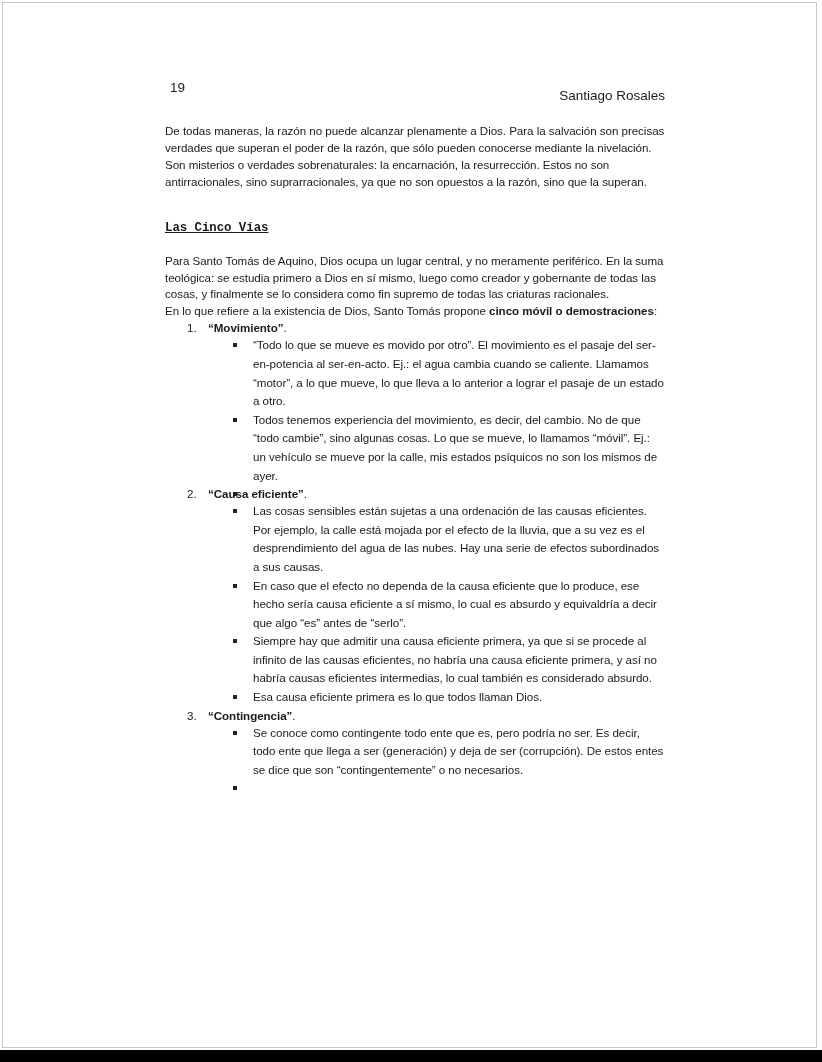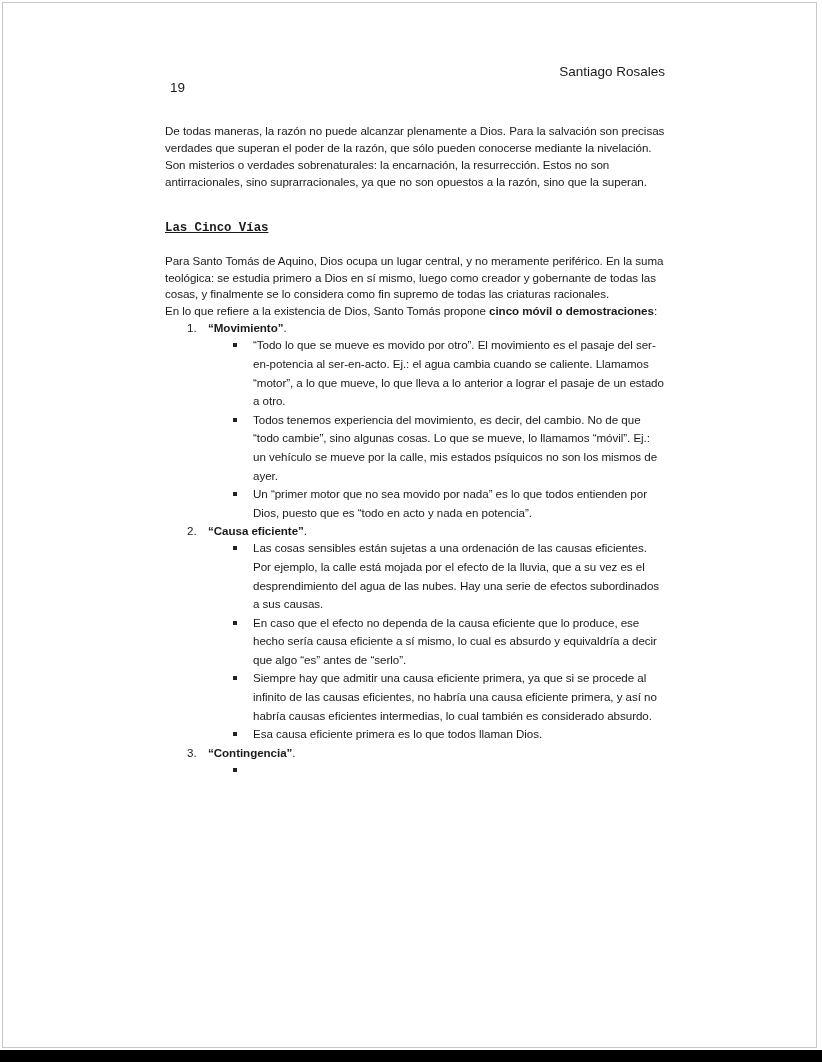--- a/index.html
+++ b/index.html
@@ -6,21 +6,21 @@
   body {
     width: 822px; height: 1062px; background: #ffffff; position: relative; overflow: hidden;
     font-family: "Liberation Sans", sans-serif; color: #1a1a1a;
   }
   .page {
     position: absolute; left: 2px; top: 2px; width: 815px; height: 1046px;
     border: 1px solid #c8c8c8; background: #fff; box-sizing: border-box;
   }
   .bottom-bar { position: absolute; left: 0; top: 1050px; width: 822px; height: 12px; background: #000; }
   .header-num { position: absolute; left: 170px; top: 80px; font-size: 13.5px; }
-  .header-author { position: absolute; right: 157px; top: 64px; font-size: 13.5px; }
+  .header-author { position: absolute; right: 157px; top: 88px; font-size: 13.5px; }
   .content { position: absolute; left: 165px; top: 122px; width: 500px; font-size: 11.6px; letter-spacing: -0.05px; }
   .para { margin: 0; line-height: 17px; }
   .heading { margin: 29px 0 0 0; font-size: 12.4px; font-weight: bold; text-decoration: underline; line-height: 18px; font-family: Liberation Mono, monospace; }
   .intro { margin: 16px 0 0 0; line-height: 16.6px; }
   .lead { margin: 0; line-height: 16.6px; }
   .lead b { font-weight: bold; }
   ol.vias { list-style: none; margin: 0; padding: 0; }
   .via-row { position: relative; padding-left: 43px; line-height: 17px; }
   .via-num { position: absolute; left: 22px; top: 0; }
   .via-title { font-weight: bold; }
@@ -47,40 +47,41 @@
 
   <ol class="vias">
     <li>
       <div class="via-row">
         <span class="via-num">1.</span>
         <span class="via-title">“Movimiento”</span><span>.</span>
       </div>
       <ul class="bullets">
         <li class="bullet"><span class="bullet-mark"></span><span>“Todo lo que se mueve es movido por otro”. El movimiento es el pasaje del ser-en-potencia al ser-en-acto. Ej.: el agua cambia cuando se caliente. Llamamos “motor”, a lo que mueve, lo que lleva a lo anterior a lograr el pasaje de un estado a otro.</span></li>
         <li class="bullet"><span class="bullet-mark"></span><span>Todos tenemos experiencia del movimiento, es decir, del cambio. No de que “todo cambie”, sino algunas cosas. Lo que se mueve, lo llamamos “móvil”. Ej.: un vehículo se mueve por la calle, mis estados psíquicos no son los mismos de ayer.</span></li>
-        <li class="bullet"><span class="bullet-mark"></span><span>Un “primer motor que no sea movido por nada” es lo que todos entienden por Dios, puesto que es “todo en acto y nada en potencia”.</span></li>
+        <li class="bullet"><span class="bullet-mark"></span></li>
       </ul>
     </li>
     <li>
       <div class="via-row">
         <span class="via-num">2.</span>
         <span class="via-title">“Causa eficiente”</span><span>.</span>
       </div>
       <ul class="bullets">
         <li class="bullet"><span class="bullet-mark"></span><span>Las cosas sensibles están sujetas a una ordenación de las causas eficientes. Por ejemplo, la calle está mojada por el efecto de la lluvia, que a su vez es el desprendimiento del agua de las nubes.  Hay una serie de efectos subordinados a sus causas.</span></li>
         <li class="bullet"><span class="bullet-mark"></span><span>En caso que el efecto no dependa de la causa eficiente que lo produce, ese hecho sería causa eficiente a sí mismo, lo cual es absurdo y equivaldría a decir que algo “es” antes de “serlo”.</span></li>
         <li class="bullet"><span class="bullet-mark"></span><span>Siempre hay que admitir una causa eficiente primera, ya que si se procede al infinito de las causas eficientes, no habría una causa eficiente primera, y así no habría causas eficientes intermedias, lo cual también es considerado absurdo.</span></li>
         <li class="bullet"><span class="bullet-mark"></span><span>Esa causa eficiente primera es lo que todos llaman Dios.</span></li>
       </ul>
     </li>
     <li>
       <div class="via-row">
         <span class="via-num">3.</span>
         <span class="via-title">“Contingencia”</span><span>.</span>
       </div>
       <ul class="bullets">
+        <li class="bullet"><span class="bullet-mark"></span><span>Se conoce como contingente todo ente que es, pero podría no ser. Es decir, todo ente que llega a ser (generación) y deja de ser (corrupción).  De estos entes se dice que son “contingentemente” o no necesarios.</span></li>
         <li class="bullet"><span class="bullet-mark"></span></li>
       </ul>
     </li>
   </ol>
 </div>
 
 <div class="bottom-bar"></div>
 
 </body></html>

